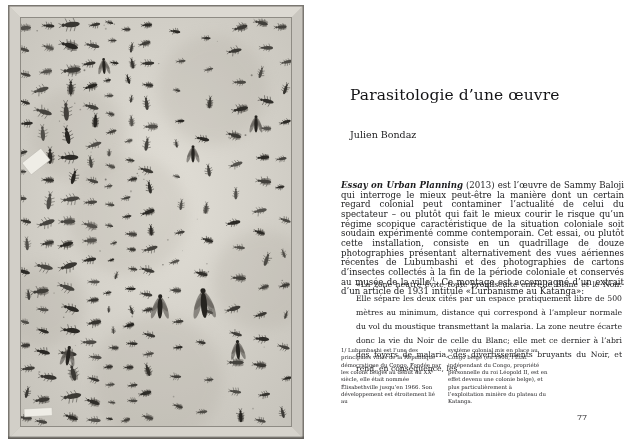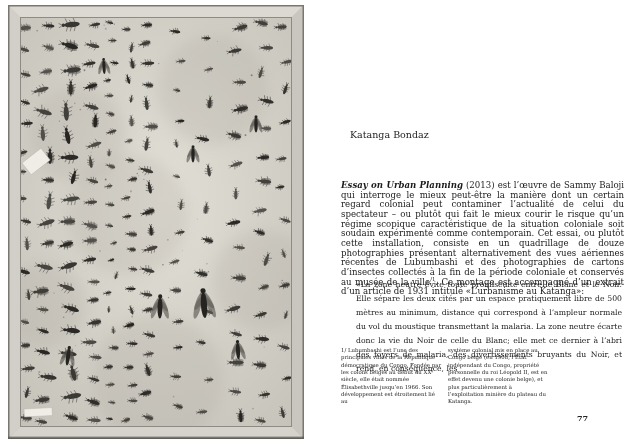--- a/index.html
+++ b/index.html
@@ -39,21 +39,21 @@
     color:#1b1b1d;
   }
   .fn{
     position:absolute;top:347px;
     font-size:5.4px;line-height:7.35px;text-align:left;color:#242326;
   }
   .fn-1{left:341px;width:101px;}
   .fn-2{left:448px;width:100px;}
   .page-number{
     position:absolute;left:577px;top:398px;
-    font-size:8px;font-weight:700;color:#242326;margin-top:15px;
+    font-size:8px;font-weight:400;color:#242326;margin-top:15px;
   }
 </style>
 </head>
 <body>
 
 <div class="spread">
 
   <figure class="photo-fig">
     <svg viewBox="0 0 296 434" xmlns="http://www.w3.org/2000/svg">
         <defs>
@@ -2851,23 +2851,23 @@
         <polygon points="0,434 13,421 283,421 296,434" fill="#d6d3cc"></polygon>
         <polygon points="0,0 13,13 13,421 0,434" fill="#d2cfc8"></polygon>
         <polygon points="296,0 296,434 283,421 283,13" fill="#c9c6bf"></polygon>
         <rect x="12.5" y="12.5" width="271" height="409" fill="none" stroke="#8e8b84" stroke-width="1"></rect>
         <rect x="0.75" y="0.75" width="294.5" height="432.5" fill="none" stroke="#7a7771" stroke-width="1.5"></rect>
         <rect x="0" y="431.5" width="296" height="2.5" fill="#4a4844" opacity="0.5"></rect>
       </svg>
   </figure>
 
   <section class="article">
-    <h1 class="title"><br></h1>
+    <h1 class="title"><span>Parasitologie d’une œuvre</span><br></h1>
 
-    <div class="author">Katanga Bondaz</div>
+    <div class="author">Julien Bondaz</div>
 
     <p class="body-para"><em>Essay on Urban Planning</em><span> (2013) est l’œuvre de Sammy Baloji qui interroge le mieux peut-être la manière dont un certain regard colonial peut contaminer l’actualité de celui du spectateur – ou plutôt qui fait le mieux courir le risque qu’un régime scopique caractéristique de la situation coloniale soit soudain expérimenté comme contemporain. Cet essai, ou plutôt cette installation, consiste en un quadrillage de douze photographies présentant alternativement des vues aériennes récentes de Lubumbashi et des photographies de cartons d’insectes collectés à la fin de la période coloniale et conservés au musée de la ville</span><sup>/1</sup><span>. Ce montage est accompagné d’un extrait d’un article de 1931 intitulé «L’urbanisme au Katanga»:</span></p>
 
     <blockquote class="quote">«La zone neutre évite toute promiscuité entre le Blanc et le Noir. Elle sépare les deux cités par un espace pratiquement libre de 500 mètres au minimum, distance qui correspond à l’ampleur normale du vol du moustique transmettant la malaria. La zone neutre écarte donc la vie du Noir de celle du Blanc; elle met ce dernier à l’abri des foyers de malaria, des divertissements bruyants du Noir, et rend, en conséquence, les</blockquote>
 
     <div class="fn fn-1">1/ Lubumbashi est l’une des principales villes de la République démocratique du Congo. Fondée par les colons belges au début du XXᵉ siècle, elle était nommée Élisabethville jusqu’en 1966. Son développement est étroitement lié au</div>
     <div class="fn fn-2">système colonial mis en place au Congo belge (en 1908, l’État indépendant du Congo, propriété personnelle du roi Léopold II, est en effet devenu une colonie belge), et plus particulièrement à l’exploitation minière du plateau du Katanga.</div>
 
     <div class="page-number">77</div>
   </section>

